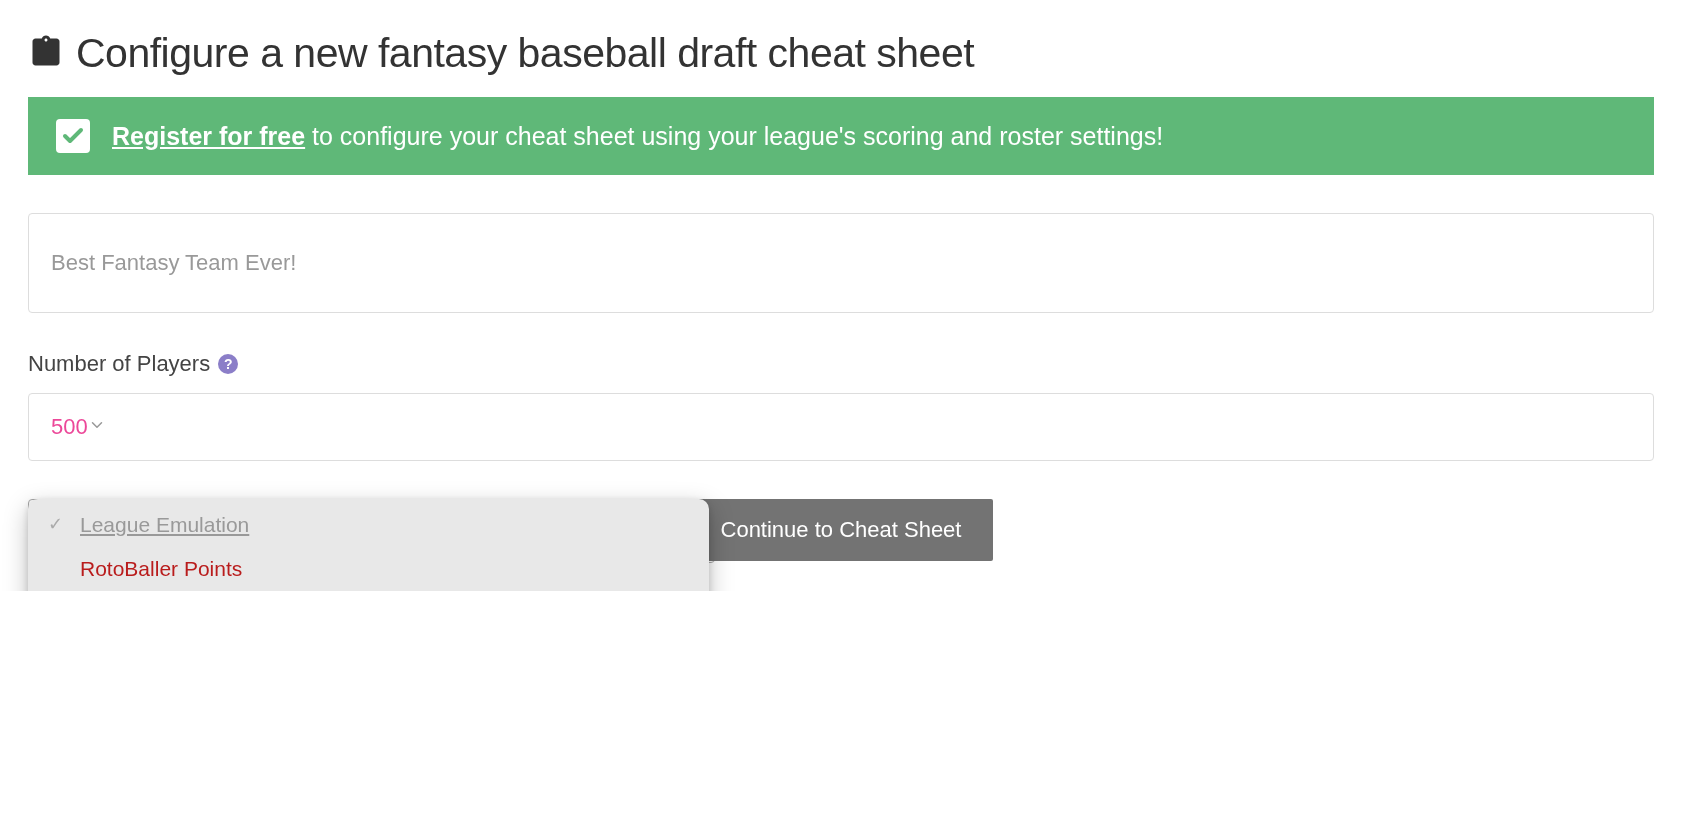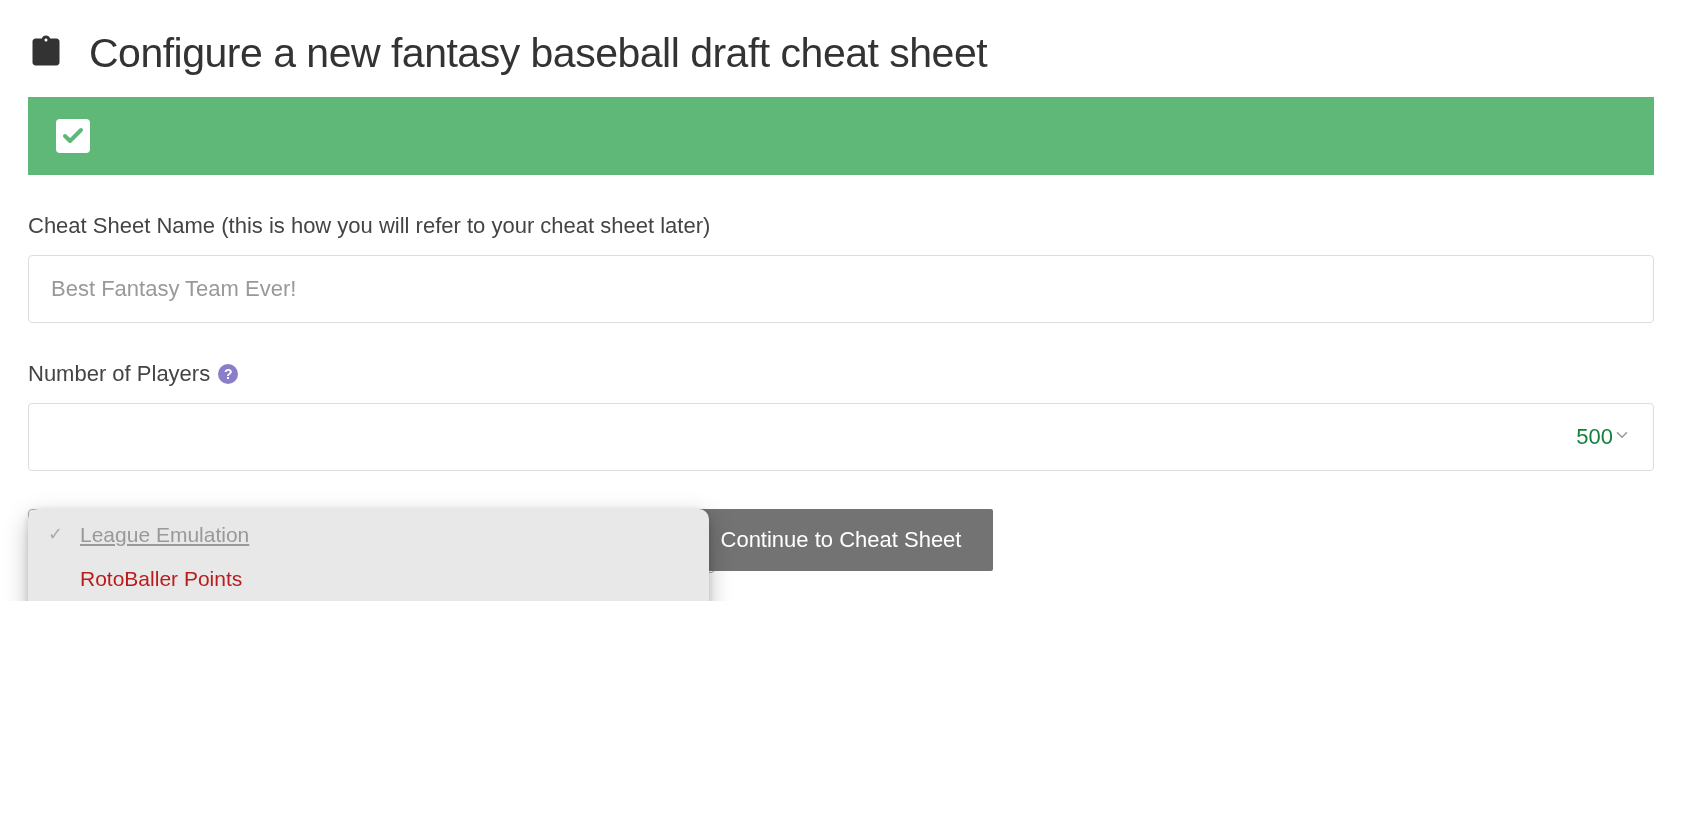--- a/index.html
+++ b/index.html
@@ -9,21 +9,21 @@
     }
     body {
       font-family: -apple-system, BlinkMacSystemFont, "Segoe UI", Helvetica, Arial, sans-serif;
       background: #fff;
       padding: 30px 28px;
       color: #333;
     }
     .page-title {
       display: flex;
       align-items: center;
-      gap: 25px;
+      gap: 12px;
       margin-bottom: 20px;
     }
     .clipboard-icon {
       width: 36px;
       height: 40px;
       display: inline-block;
       flex-shrink: 0;
     }
     .page-title h1 {
       font-size: 41px;
@@ -79,44 +79,44 @@
       color: #fff;
       font-size: 14px;
       font-weight: 700;
       display: inline-flex;
       align-items: center;
       justify-content: center;
       cursor: pointer;
     }
     .text-input {
       width: 100%;
-      padding: 20px 22px;
+      padding: 36px 22px;
       font-size: 22px;
       border: 1px solid #ddd;
       border-radius: 4px;
       color: #701a75;
       background: #fff;
     }
     .text-input::placeholder {
       color: #999;
     }
     .select-wrapper {
       position: relative;
       width: 100%;
     }
     .select-display {
       width: 100%;
       padding: 20px 22px;
       font-size: 22px;
       border: 1px solid #ddd;
       border-radius: 4px;
-      color: #15803d;
-      background: #fff;
-      display: flex;
-      justify-content: flex-end;
+      color: #ec4899;
+      background: #fff;
+      display: flex;
+      justify-content: flex-start;
       align-items: center;
       cursor: pointer;
     }
     .chevron-down {
       color: #999;
     }
     .dropdown-container {
       position: relative;
       margin-top: 16px;
       width: 687px;
@@ -198,24 +198,26 @@
   </span>
   <h1>Configure a new fantasy baseball draft cheat sheet</h1>
 </div>
 
 <div class="alert-banner">
   <div class="check-box">
     <svg width="24" height="24" viewBox="0 0 24 24" fill="none">
       <path d="M4 12l5 5L20 6" stroke="#5fb878" stroke-width="4" stroke-linecap="round" stroke-linejoin="round"></path>
     </svg>
   </div>
+  <div class="alert-text">
+    <a class="alert-link">Register for free</a><span> to configure your cheat sheet using your league's scoring and roster settings!</span>
+  </div>
 </div>
 
 <div class="form-group">
-  <div class="form-label">Cheat Sheet Name (this is how you will refer to your cheat sheet later)</div>
   <input type="text" class="text-input" placeholder="Best Fantasy Team Ever!" style="">
 </div>
 
 <div class="form-group">
   <div class="form-label">
     <span>Number of Players</span>
     <span class="help-icon">?</span>
   </div>
   <div class="select-wrapper">
     <div class="select-display">

